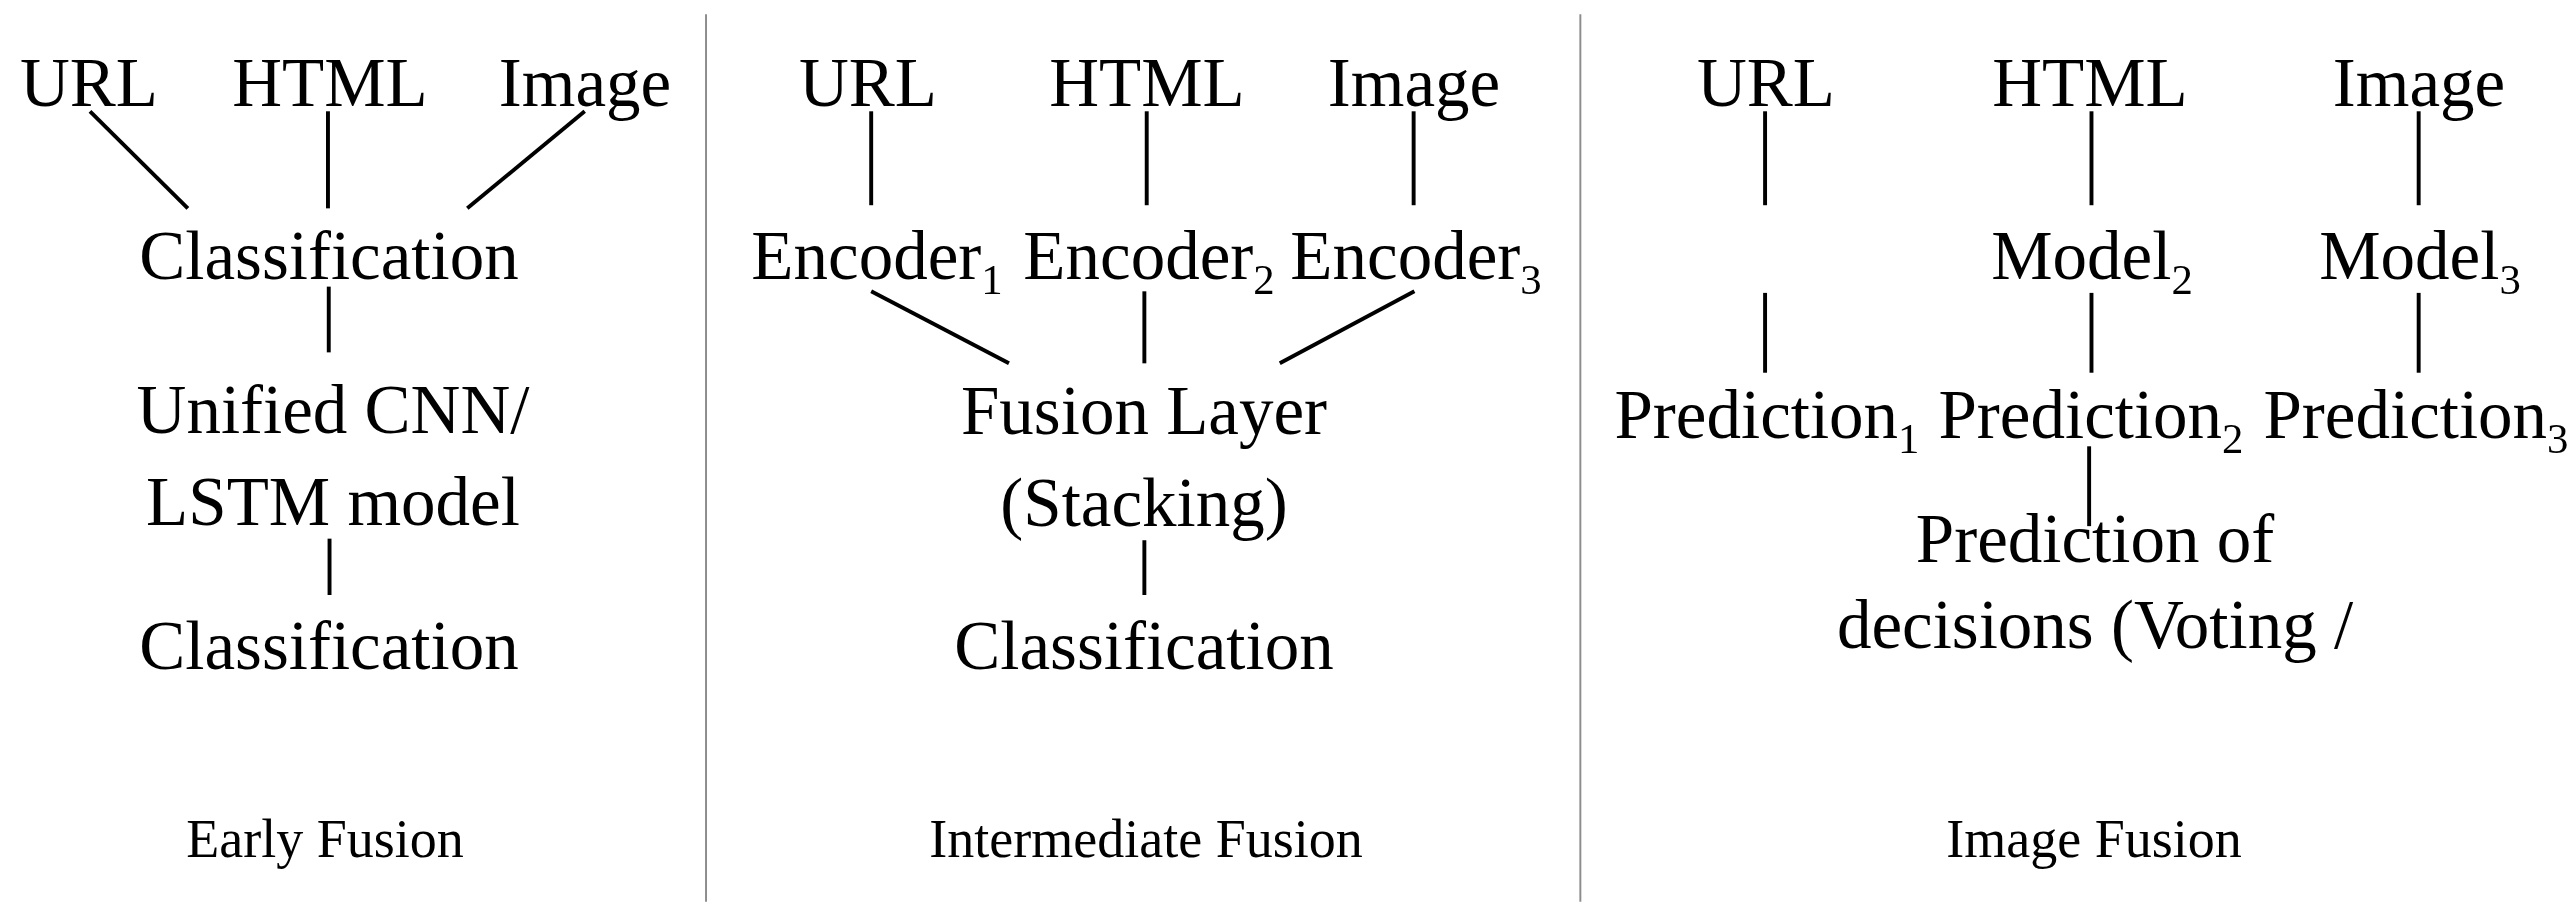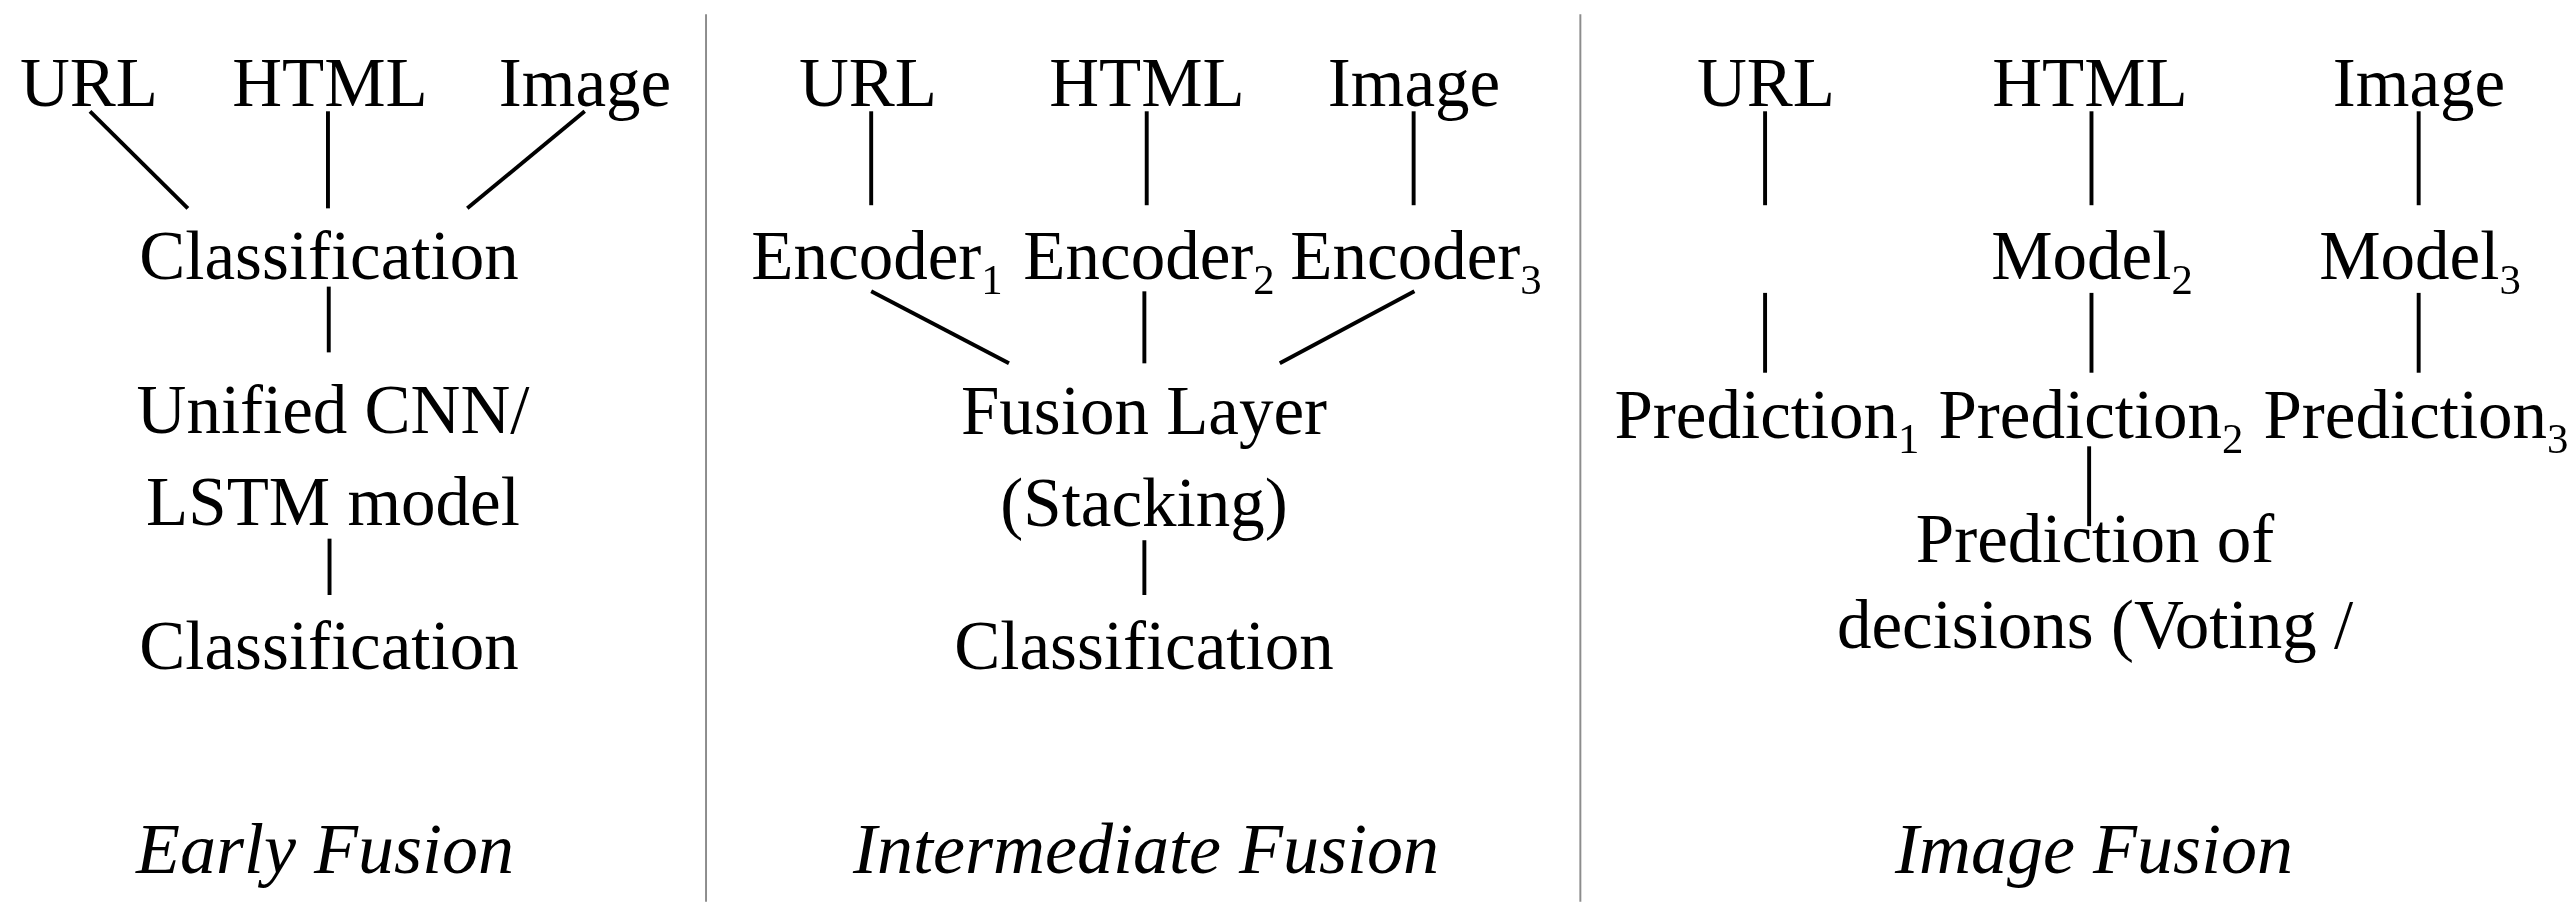--- a/index.html
+++ b/index.html
@@ -16,21 +16,21 @@
     position:absolute;
     transform:translateX(-50%);
     font-size:69px;
     line-height:1.1;
     white-space:nowrap;
     text-align:center;
     margin-top:15px;
   }
   .block{line-height:1.33;text-align:center;}
   .block3{line-height:1.25;}
-  .caption{font-size:72px;font-style:italic;}
+  .caption{font-size:54px;}
   .sub{font-size:0.62em;vertical-align:sub;line-height:0;}
 </style>
 </head>
 <body>
 
 <div class="stage">
 
   <svg class="lines" viewBox="0 0 3291 1175" xmlns="http://www.w3.org/2000/svg">
 
     <line x1="902" y1="18" x2="902" y2="1152" stroke="#8c8c8c" stroke-width="2.5"></line>

